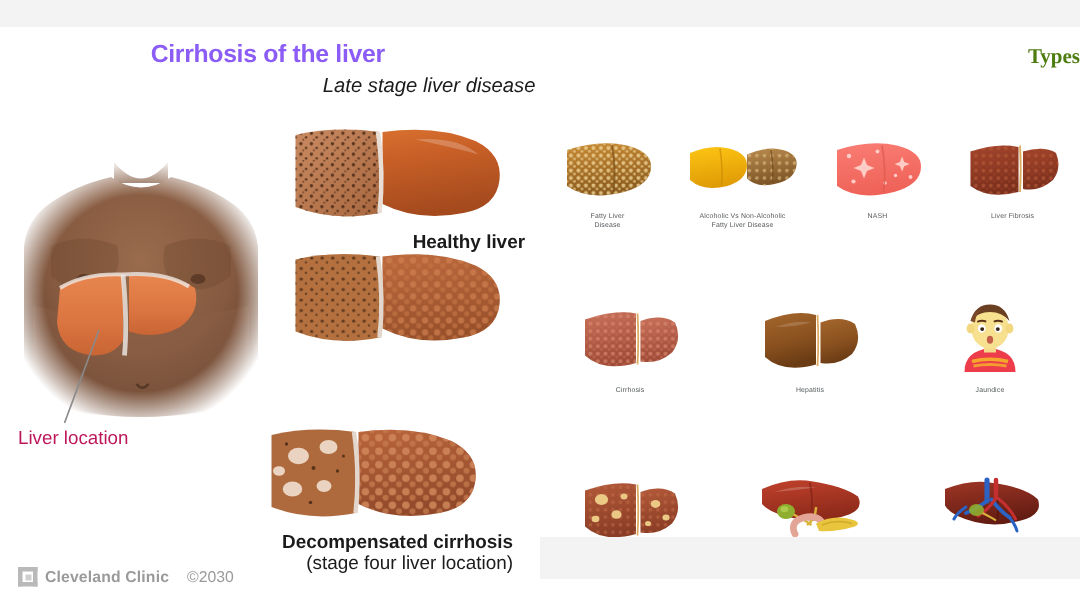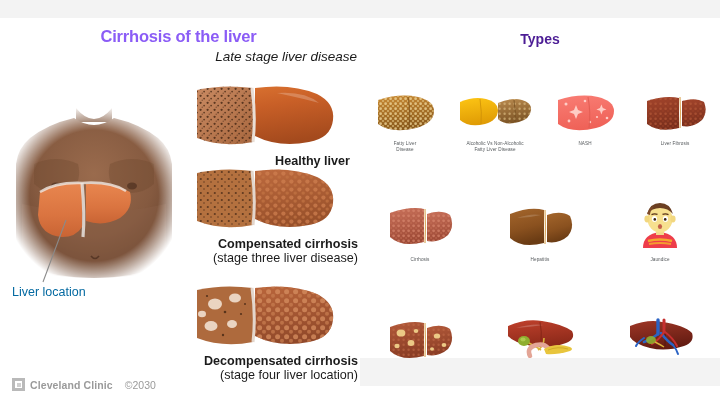--- a/index.html
+++ b/index.html
@@ -27,34 +27,34 @@
   }
   .subtitle{
     position:absolute;left:0;top:31px;width:357px;
     text-align:right;font-size:13.5px;font-style:italic;color:#1b1b1b;
   }
 
   
   .torso-wrap{position:absolute;left:8px;top:90px;width:172px;height:175px;}
   .torso-svg{display:block;}
   .liver-loc-label{
-    position:absolute;left:12px;top:267px;font-size:12.5px;color:#0369a1;
+    position:absolute;left:12px;top:267px;font-size:12.5px;color:#be185d;
   }
 
   
   .stage{position:absolute;width:170px;}
   .stage-img{width:160px;height:72px;display:block;margin:0 auto;}
   .stage-cap{
     text-align:right;font-size:12.6px;font-weight:bold;color:#1b1b1b;
     line-height:1.15;margin-top:2px;white-space:nowrap;
   }
   .stage-cap .sub{font-weight:normal;display:block;}
   .stage1{left:180px;top:62px;}
   .stage2{left:172px;top:145px;width:186px;}
-  .stage3{left:172px;top:262px;width:186px;}
+  .stage3{left:156px;top:262px;width:186px;}
 
   
   .footer{
     position:absolute;left:12px;top:360px;display:flex;align-items:flex-end;gap:5px;
   }
   .cc-mark{
     width:13px;height:13px;position:relative;flex:0 0 auto;
   }
   .cc-mark span{position:absolute;background:#b9b9b9;}
   .cc-mark .s1{left:0;top:0;width:13px;height:3px;}
@@ -64,22 +64,22 @@
   .cc-mark .s5{left:4.5px;top:4.5px;width:4px;height:4px;background:#cfcfcf;}
   .cc-text{font-size:10.5px;color:#9a9a9a;font-weight:bold;letter-spacing:.1px;}
   .cc-year{font-size:10.5px;color:#9a9a9a;margin-left:7px;}
 
   
   .right-panel{
     position:absolute;left:360px;top:18px;width:360px;height:368px;
     background:#ffffff;
   }
   .types-title{
-    position:absolute;left:0;top:13px;width:360px;text-align:center;
-    font-size:14px;font-weight:bold;color:#4c1d95;
+    position:absolute;left:0;top:13px;width:360px;text-align:right;
+    font-size:14px;font-weight:bold;color:#4d7c0f;font-family:Liberation Serif, serif;
   }
   .types-bottom-band{
     position:absolute;left:0;bottom:0;width:360px;height:28px;background:#f3f3f3;
   }
 
   .grid-row{position:absolute;left:0;width:360px;display:flex;}
   .row1{top:62px;}
   .row2{top:178px;}
   .row3{top:292px;}
   .cell{flex:1 1 0;display:flex;flex-direction:column;align-items:center;}
@@ -196,24 +196,20 @@
           <circle cx="1.8" cy="2" r="1.1" fill="#4a2a16"></circle>
           <circle cx="5" cy="5" r="0.8" fill="#51301a"></circle>
         </pattern>
       </defs>
       <path d="M70 8 q36 -5 62 6 q18 9 16 26 q-2 18 -24 22 q-30 6 -54 -6 Z" fill="url(#cpBase)"></path>
       <path d="M70 8 q36 -5 62 6 q18 9 16 26 q-2 18 -24 22 q-30 6 -54 -6 Z" fill="url(#nod1)" opacity=".75"></path>
       <path d="M12 10 q26 -6 56 -2 l0 54 q-30 6 -56 -4 Z" fill="#b4713f"></path>
       <path d="M12 10 q26 -6 56 -2 l0 54 q-30 6 -56 -4 Z" fill="url(#speck2)" opacity=".8"></path>
       <path d="M67 8 q4 28 1 54" stroke="#e3d6cc" stroke-width="3" fill="none"></path>
     </svg>
-    <div class="stage-cap">
-      <span>Compensated cirrhosis</span>
-      <span class="sub">(stage three liver disease)</span>
-    </div>
   </div>
 
   <div class="stage stage3">
     <svg class="stage-img" viewBox="0 0 160 72">
       <defs>
         <linearGradient id="dcBase" x1="0" y1="0" x2="0.2" y2="1">
           <stop offset="0%" stop-color="#b9653b"></stop>
           <stop offset="100%" stop-color="#91492a"></stop>
         </linearGradient>
         <pattern id="nod2" width="9" height="9" patternUnits="userSpaceOnUse">

